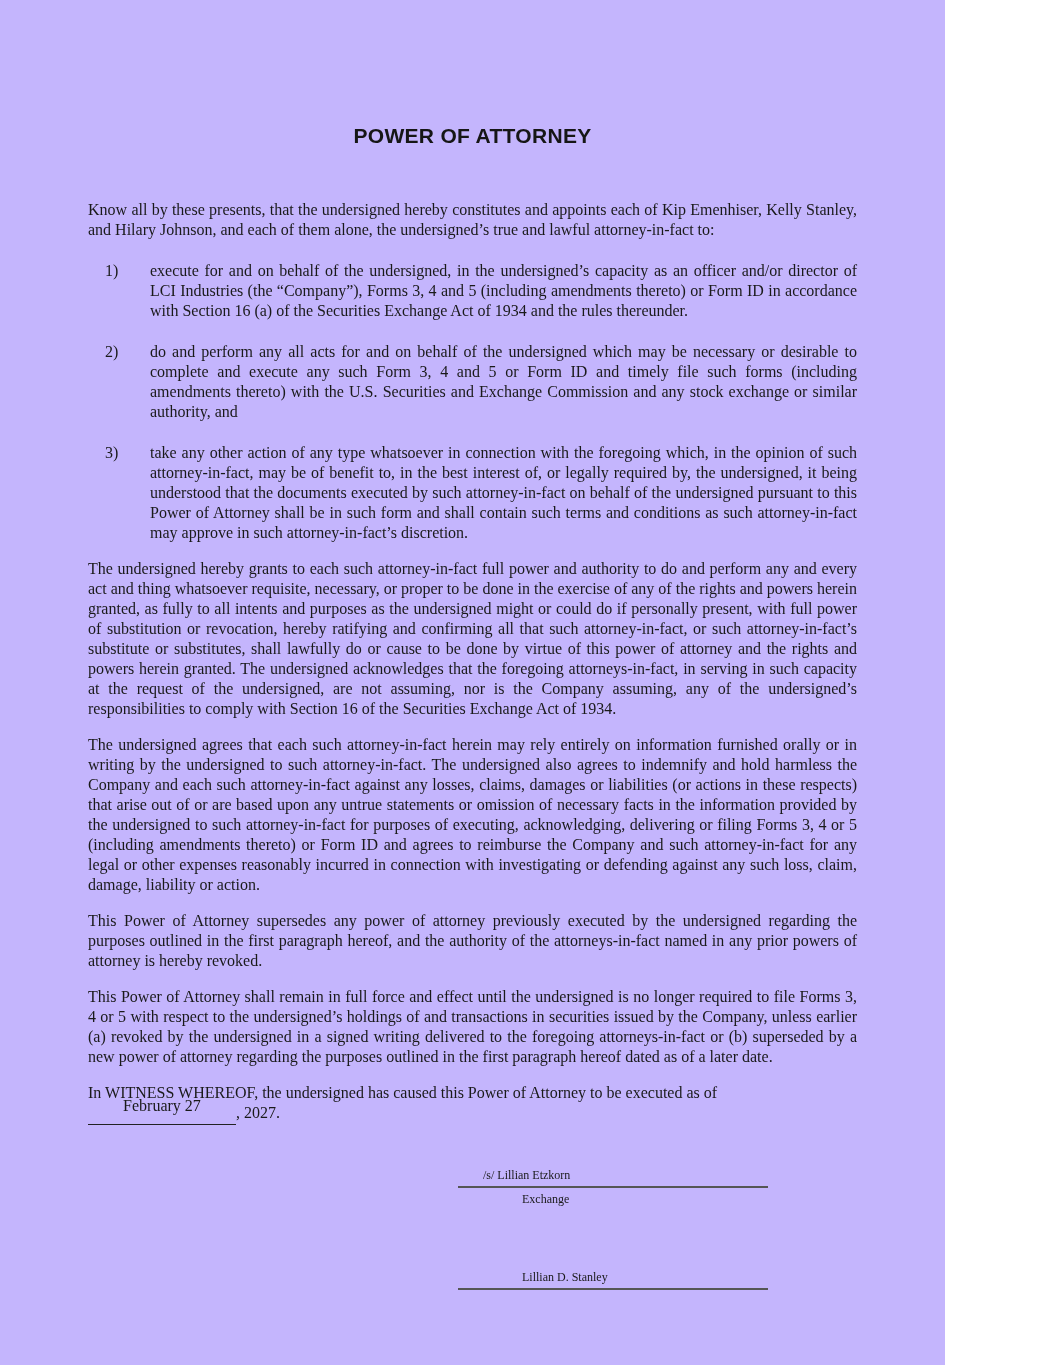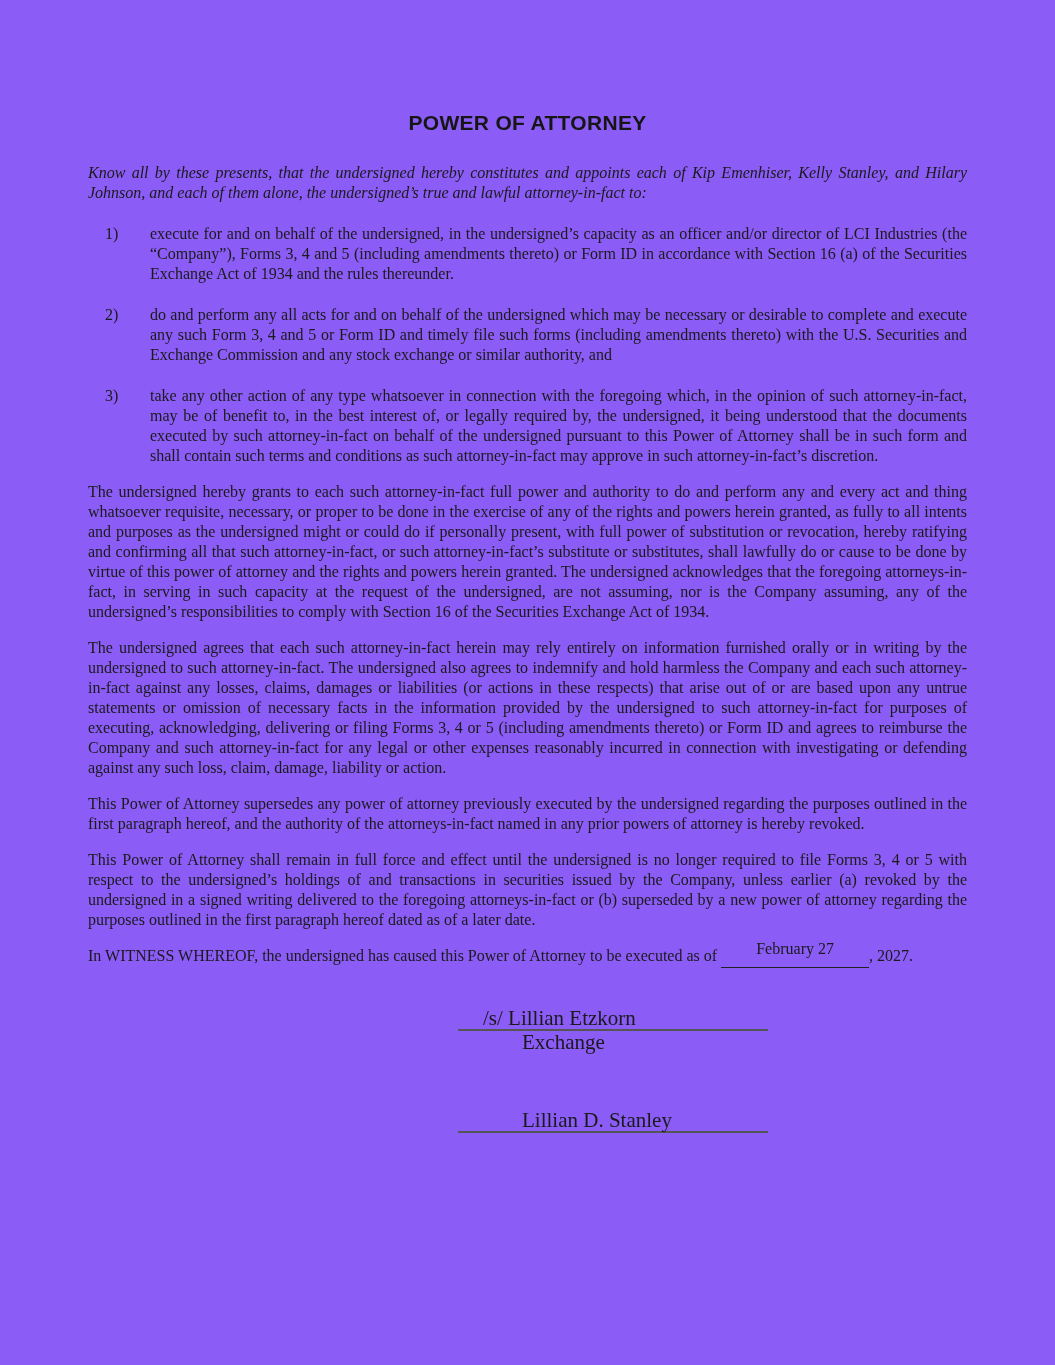--- a/index.html
+++ b/index.html
@@ -2,25 +2,25 @@
 <html><head>
 <meta charset="utf-8">
 <style>
   html, body {
     margin: 0;
     padding: 0;
     background: #ffffff;
   }
   .page {
     position: relative;
-    width: 1055px;
+    width: 945px;
     height: 1365px;
-    background: #8b5cf6;
+    background: #c4b5fd;
     box-sizing: border-box;
-    padding: 3px 88px;
+    padding: 16px 88px;
     font-family: "Liberation Serif", "DejaVu Serif", serif;
     color: #1a1a1a;
     overflow: hidden;
   }
   .doc-title {
     margin: 0;
     padding-top: 108px;
     font-family: "Liberation Sans", "DejaVu Sans", sans-serif;
     font-weight: bold;
     font-size: 21px;
@@ -29,22 +29,21 @@
     letter-spacing: 0.3px;
     color: #161616;
   }
   p.body-par {
     margin: 16px 0 0 0;
     font-size: 16px;
     line-height: 20px;
     text-align: justify;
   }
   p.intro-par {
-    margin-top: 28px;
-    font-style: italic;
+    margin-top: 52px;
   }
   .poa-list {
     margin: 0;
     padding: 0;
   }
   .poa-li {
     display: flex;
     margin-top: 21px;
     font-size: 16px;
     line-height: 20px;
@@ -71,21 +70,21 @@
     line-height: 16px;
     padding-bottom: 3px;
   }
   .date-fill .date-text {
     position: relative;
     top: -7px;
   }
   .sig-block {
     width: 310px;
     margin-left: 370px;
-    font-size: 21px;
+    font-size: 12px;
     line-height: 20px;
   }
   .sig-block.signature {
     margin-top: 40px;
   }
   .sig-block.print-name {
     margin-top: 58px;
   }
   .sig-value {
     border-bottom: 2px solid #555555;

